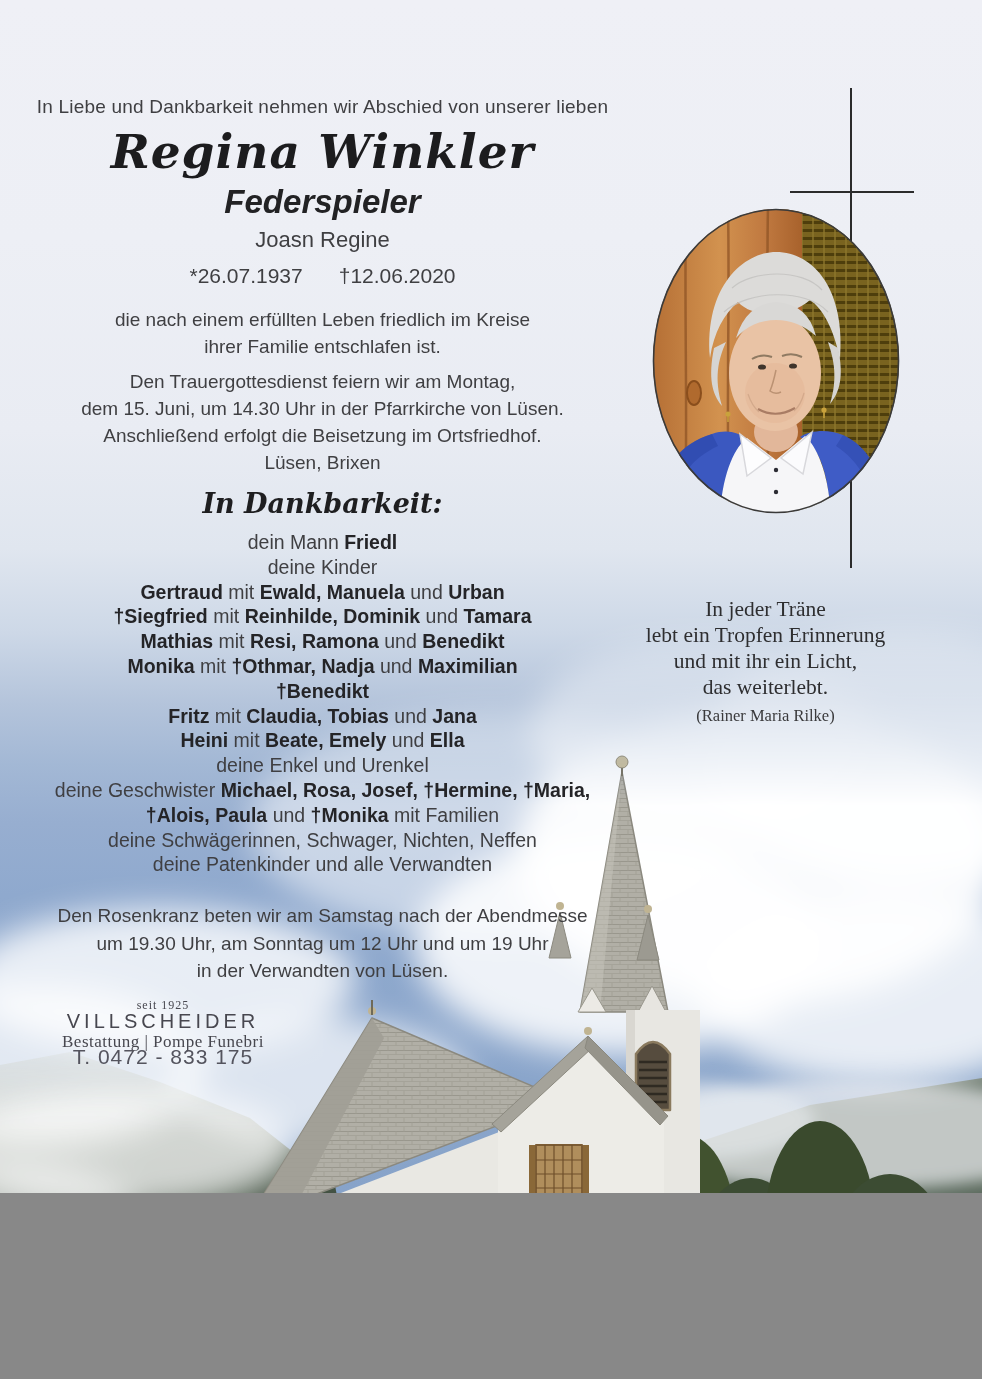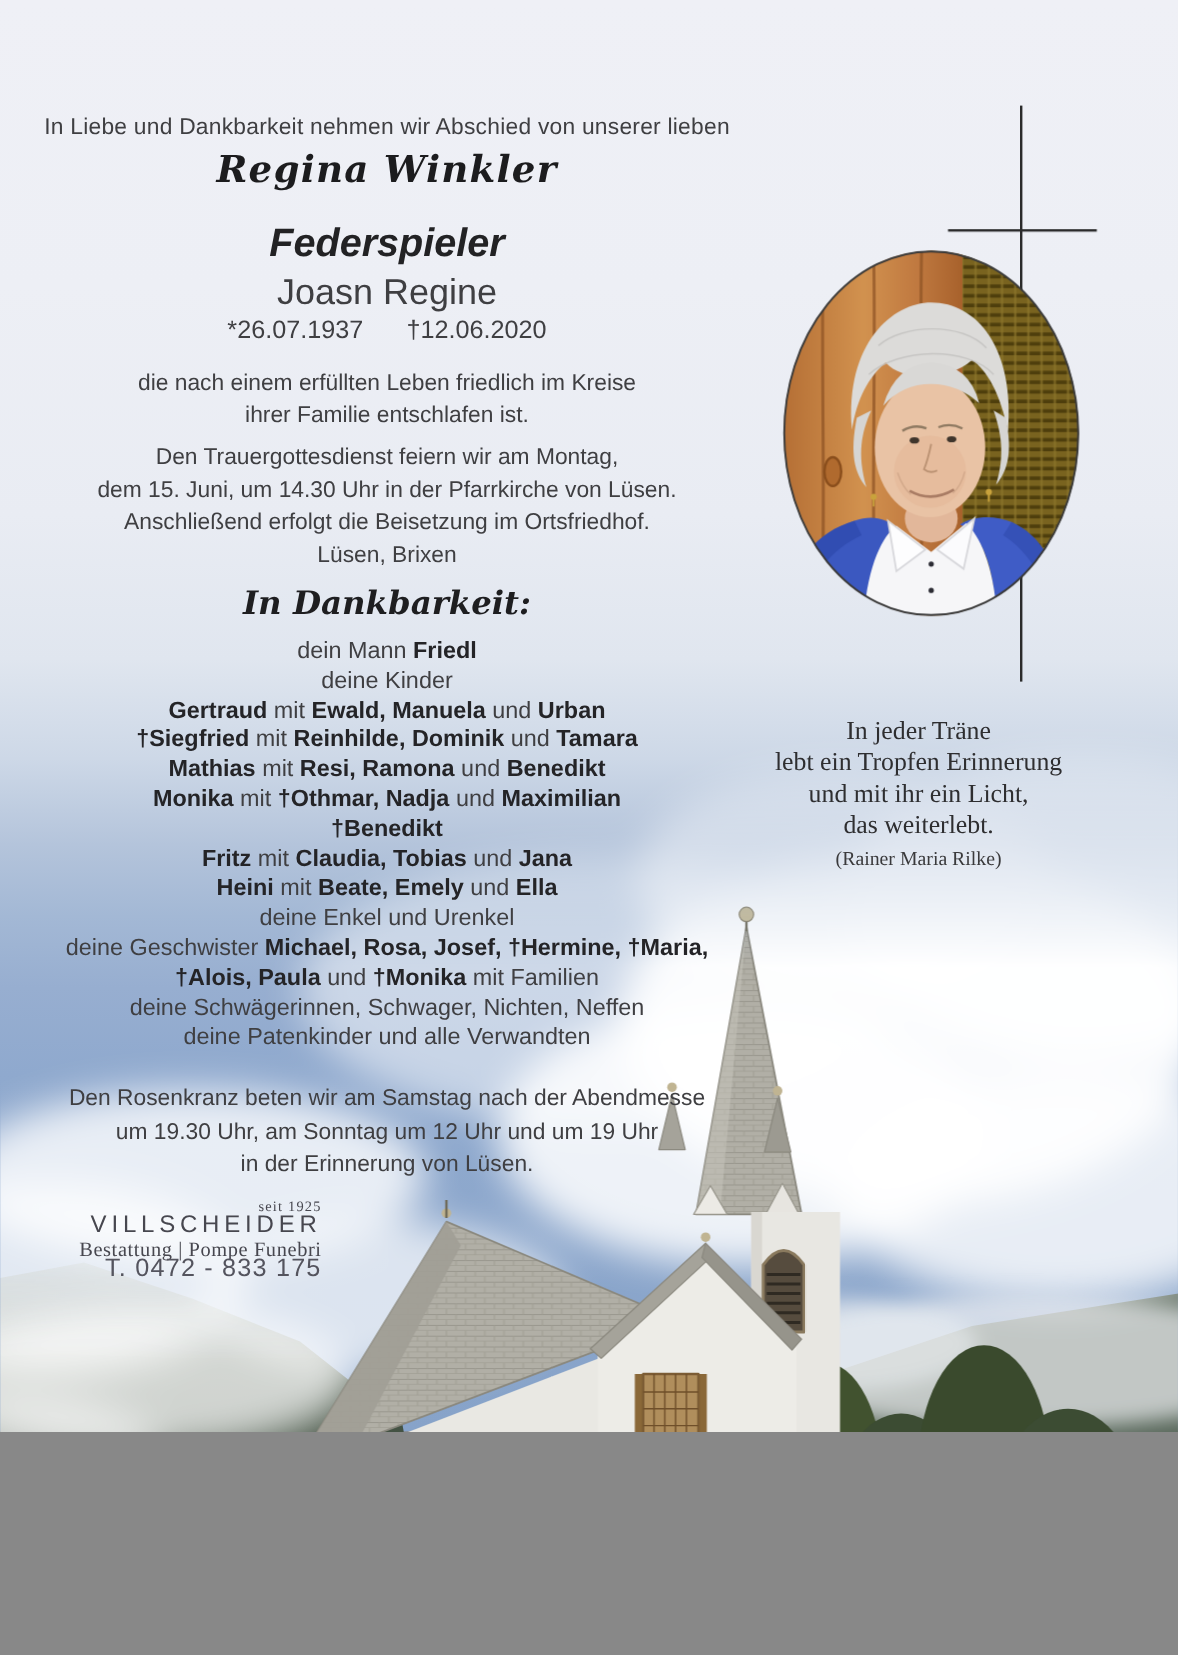--- a/index.html
+++ b/index.html
@@ -10,40 +10,40 @@
       #eff0f6 0%, #edeff5 20%, #e9ecf3 36%, #e0e6ef 46%,
       #cdd8e7 53%, #b4c4db 59%, #a3b8d5 64%, #97aed0 69%,
       #8fa9ce 75%, #87a3c9 100%);
   }
   .abs{position:absolute;}
   
   .main-col{left:30px;width:585px;text-align:center;color:#3f3f42;}
   .poem-col{left:603px;width:325px;text-align:center;color:#2e2e30;}
   .intro{top:96px;font-size:19px;letter-spacing:.2px;}
   .name{top:124px;font-family:"DejaVu Serif",serif;font-style:italic;font-weight:bold;
-        font-size:31px;color:#1c1c1e;letter-spacing:1px;}
+        font-size:47px;color:#1c1c1e;letter-spacing:1px;}
   .maiden{top:183px;font-family:Liberation Sans, sans-serif;font-style:italic;font-weight:bold;
         font-size:33px;color:#222224;}
-  .nick{top:227px;font-size:30px;}
+  .nick{top:227px;font-size:22px;}
   .dates{top:264px;font-size:21px;}
   .dates .death{margin-left:36px;}
   .block{font-size:19px;line-height:27px;}
   .obituary{top:306px;}
   .service{top:368px;}
   .places{top:452px;font-size:19px;}
   .gratitude{top:488px;font-family:"DejaVu Serif",serif;font-style:italic;font-weight:bold;
         font-size:27px;color:#1e1e20;}
   .family{top:530px;font-size:19.5px;line-height:24.8px;}
   .family .b{font-weight:bold;color:#242427;}
   .rosary{top:902px;line-height:27.5px;}
   
   .poem{top:596px;font-family:"Liberation Serif",serif;font-size:21.5px;line-height:26px;}
   .poem-author{top:706px;font-family:"Liberation Serif",serif;font-size:16.5px;color:#3a3a3c;}
   
-  .logo{left:58px;width:210px;text-align:right;color:#47474f;}
+  .logo{left:58px;width:210px;text-align:center;color:#47474f;}
   .logo-since{top:998px;font-family:"Liberation Serif",serif;font-size:12px;letter-spacing:1px;}
   .logo-name{top:1010px;font-size:20px;letter-spacing:4px;}
   .logo-sub{top:1032px;font-family:"Liberation Serif",serif;font-size:17px;letter-spacing:.5px;}
   .logo-phone{top:1045px;font-size:21px;color:#54545e;letter-spacing:1px;}
   
   .cross-v{left:850px;top:88px;width:2px;height:480px;background:#2b2b2b;}
   .cross-h{left:790px;top:191px;width:124px;height:2px;background:#2b2b2b;}
   
   .portrait{left:652px;top:208px;width:248px;height:306px;}
   
@@ -300,21 +300,21 @@
       <div><span class="b">Heini</span><span> mit </span><span class="b">Beate, Emely</span><span> und </span><span class="b">Ella</span></div>
       <div><span>deine Enkel und Urenkel</span></div>
       <div><span>deine Geschwister </span><span class="b">Michael, Rosa, Josef, †Hermine, †Maria,</span></div>
       <div><span class="b">†Alois, Paula</span><span> und </span><span class="b">†Monika</span><span> mit Familien</span></div>
       <div><span>deine Schwägerinnen, Schwager, Nichten, Neffen</span></div>
       <div><span>deine Patenkinder und alle Verwandten</span></div>
     </div>
   <div class="abs main-col block rosary">
       <div>Den Rosenkranz beten wir am Samstag nach der Abendmesse</div>
       <div>um 19.30 Uhr, am Sonntag um 12 Uhr und um 19 Uhr</div>
-      <div>in der Erinnerung von Lüsen.</div>
+      <div>in der Verwandten von Lüsen.</div>
     </div>
 
   <div class="abs poem-col poem">
       <div>In jeder Träne</div>
       <div>lebt ein Tropfen Erinnerung</div>
       <div>und mit ihr ein Licht,</div>
       <div>das weiterlebt.</div>
     </div>
   <div class="abs poem-col poem-author">(Rainer Maria Rilke)</div>
 

